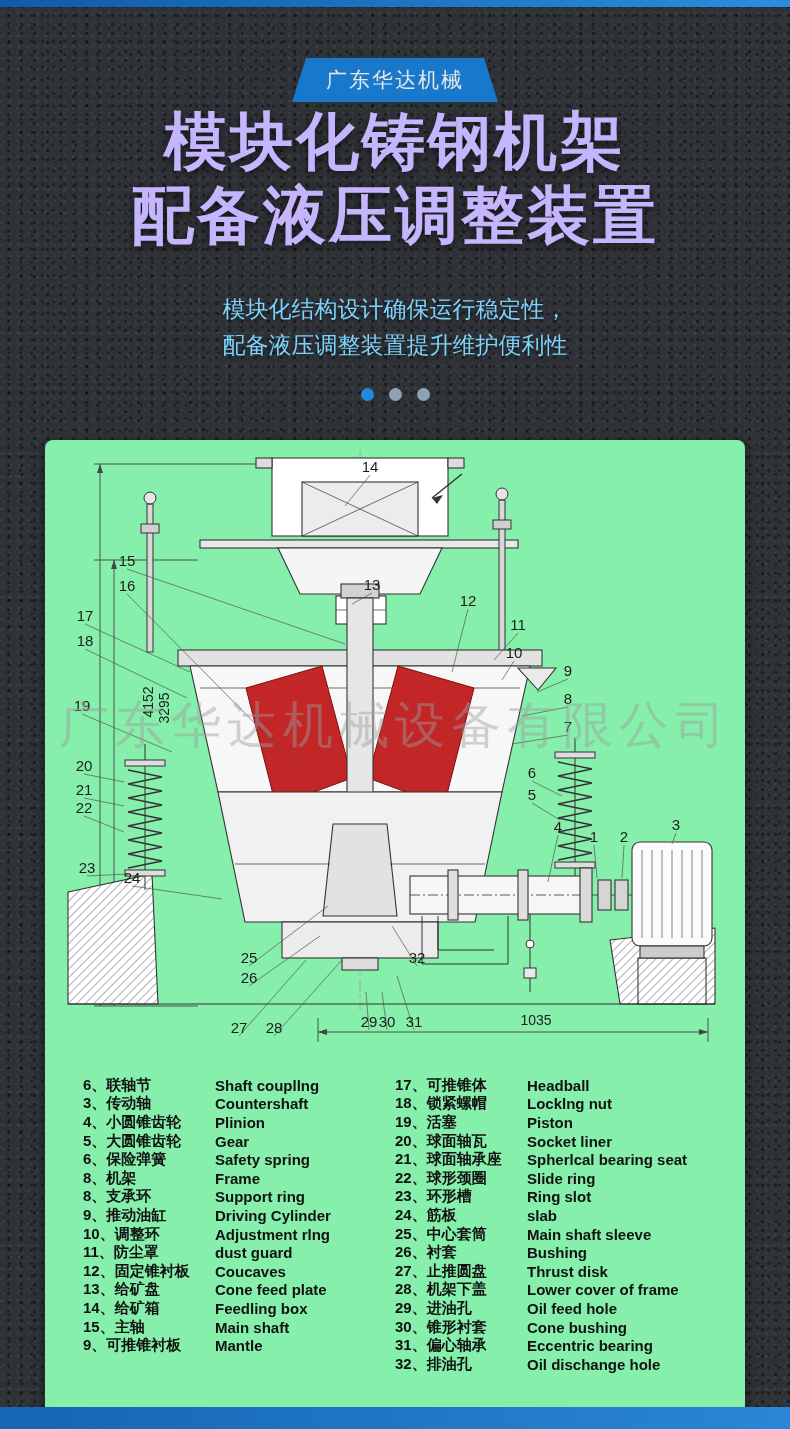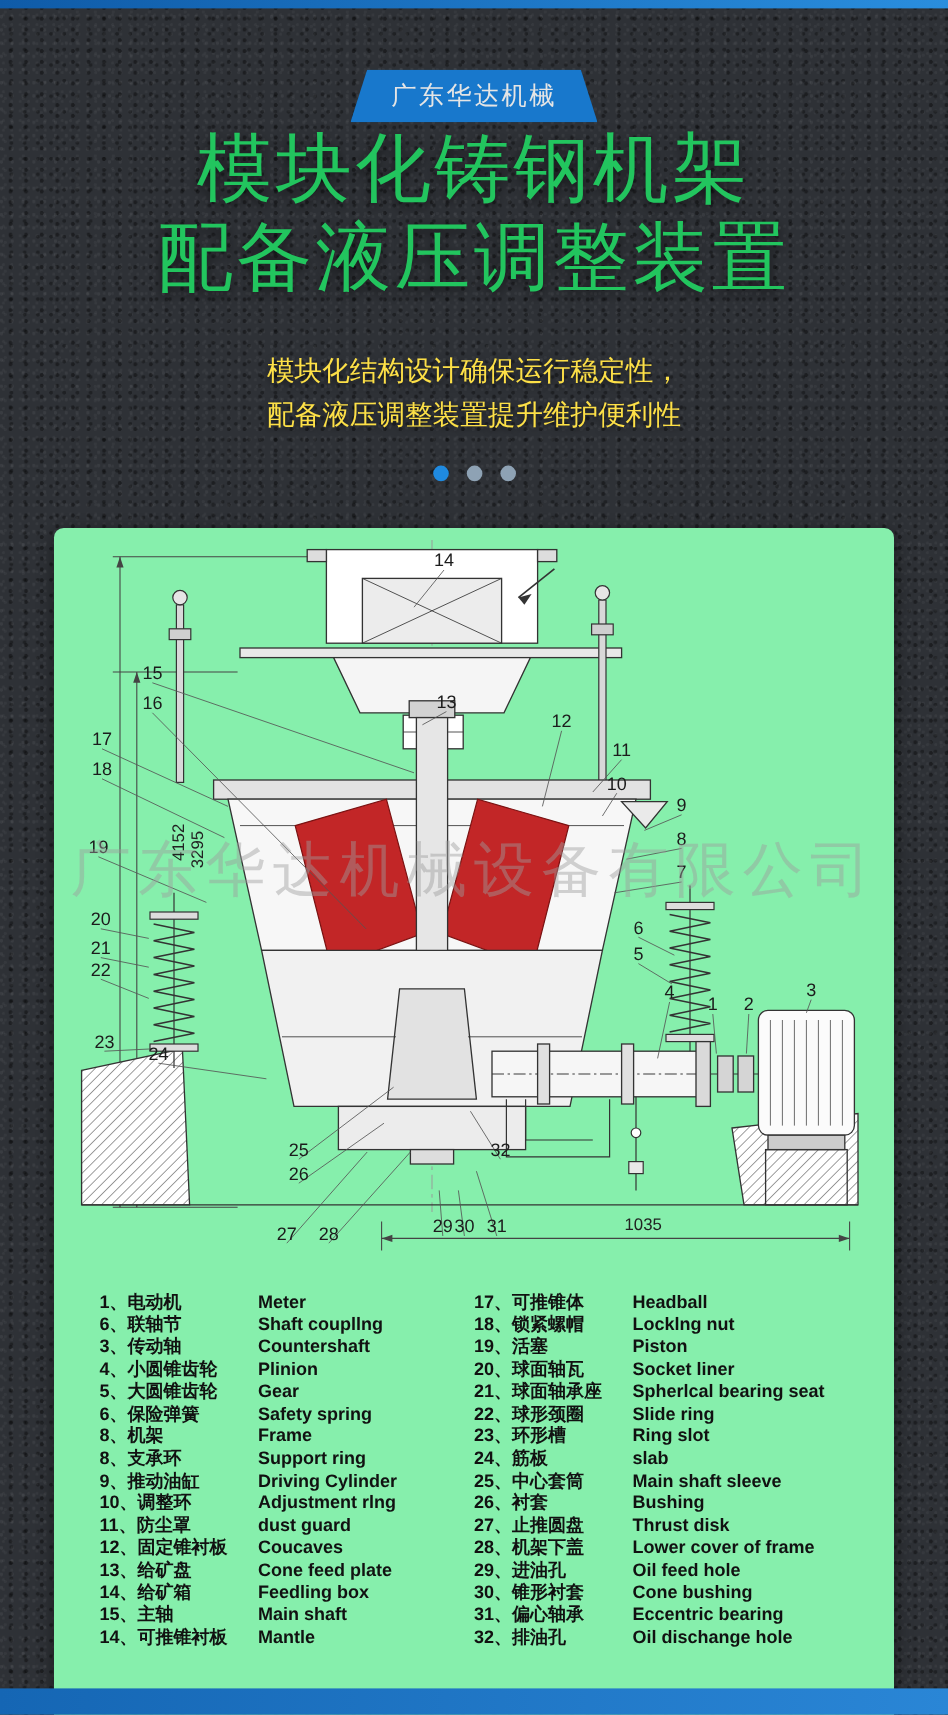--- a/index.html
+++ b/index.html
@@ -17,24 +17,24 @@
   }
   .top-strip{position:absolute;top:0;left:0;right:0;height:7px;
     background:linear-gradient(90deg,#0f5ba8,#2a8ede);}
   .bottom-strip{position:absolute;bottom:0;left:0;right:0;height:22px;
     background:linear-gradient(90deg,#1566b4,#2a86d6);}
   .badge{position:absolute;top:58px;left:50%;transform:translateX(-50%);
     background:#1878cc;color:#e5e5e5;font-size:21px;letter-spacing:2px;
     padding:8px 34px;clip-path:polygon(14px 0,calc(100% - 14px) 0,100% 100%,0 100%);
     box-shadow:0 3px 8px rgba(0,0,0,.4);}
   .title{position:absolute;top:104px;left:0;right:0;text-align:center;margin:0;}
-  .tline{display:block;font-size:63px;font-weight:400;color:#22c55e;
+  .tline{display:block;font-size:63px;font-weight:700;color:#c4b5fd;
     letter-spacing:3px;line-height:1.18;text-shadow:0 3px 10px rgba(0,0,0,.6);}
   .subtitle{position:absolute;top:292px;left:0;right:0;text-align:center;margin:0;}
-  .sline{display:block;font-size:23px;color:#fde047;line-height:1.55;
+  .sline{display:block;font-size:23px;color:#7dd3fc;line-height:1.55;
     text-shadow:0 2px 5px rgba(0,0,0,.5);}
   .dots{position:absolute;top:388px;left:0;right:0;display:flex;
     justify-content:center;gap:15px;}
   .dot{width:13px;height:13px;border-radius:50%;background:#8ea2b4;cursor:pointer;}
   .dot.active{background:#1f8ae0;}
   .card{position:absolute;top:440px;left:45px;width:700px;height:1064px;
     background:#86efac;border-radius:8px;box-shadow:0 4px 14px rgba(0,0,0,.45);}
   .diagram-wrap{position:relative;width:700px;height:626px;}
   .diagram-wrap svg{display:block;margin:4px auto 0 auto;}
   .callout{font-size:15px;fill:#1c1c1c;text-anchor:middle;}
@@ -292,24 +292,20 @@
           <text x="103" y="258" class="dim-label" transform="rotate(-90 103 258)">4152</text>
           <text x="119" y="264" class="dim-label" transform="rotate(-90 119 264)">3295</text>
           <text x="486" y="581" class="dim-label">1035</text>
         </g>
     </svg>
   </div>
 
   <div class="parts">
     <div class="pcol-left">
         <div class="part-row">
-          <span class="part-cn">1、电动机</span>
-          <span class="part-en">Meter</span>
-        </div>
-        <div class="part-row">
           <span class="part-cn">6、联轴节</span>
           <span class="part-en">Shaft coupllng</span>
         </div>
         <div class="part-row">
           <span class="part-cn">3、传动轴</span>
           <span class="part-en">Countershaft</span>
         </div>
         <div class="part-row">
           <span class="part-cn">4、小圆锥齿轮</span>
           <span class="part-en">Plinion</span>
@@ -352,21 +348,21 @@
         </div>
         <div class="part-row">
           <span class="part-cn">14、给矿箱</span>
           <span class="part-en">Feedling box</span>
         </div>
         <div class="part-row">
           <span class="part-cn">15、主轴</span>
           <span class="part-en">Main shaft</span>
         </div>
         <div class="part-row">
-          <span class="part-cn">14、可推锥衬板</span>
+          <span class="part-cn">9、可推锥衬板</span>
           <span class="part-en">Mantle</span>
         </div>
       </div>
     <div class="pcol-right">
         <div class="part-row">
           <span class="part-cn">17、可推锥体</span>
           <span class="part-en">Headball</span>
         </div>
         <div class="part-row">
           <span class="part-cn">18、锁紧螺帽</span>

